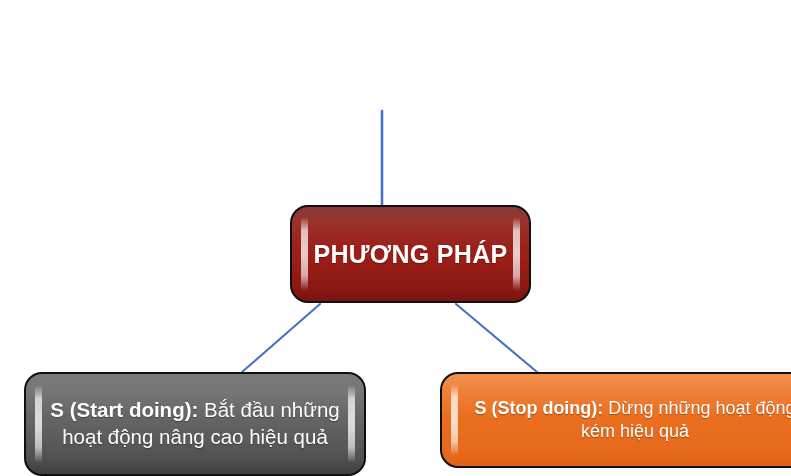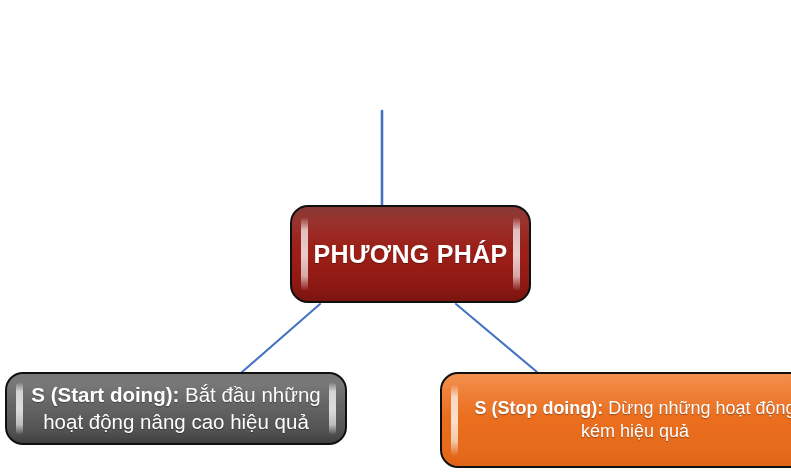--- a/index.html
+++ b/index.html
@@ -90,21 +90,21 @@
   }
   #node-center {
     left: 262px; top: 205px; width: 241px; height: 98px;
     font-size: 25px;
     font-weight: bold;
     letter-spacing: .3px;
     background: linear-gradient(to bottom, #701410 0%, #8e1a15 16%, #9e1f18 50%, #8c1913 84%, #7a1410 100%);
     margin-left: 28px;
   }
   #node-start {
-    left: 5px; top: 372px; width: 342px; height: 73px;
+    left: 24px; top: 372px; width: 342px; height: 104px;
     font-size: 20.5px;
     background: linear-gradient(to bottom, #5f5f5f 0%, #676767 16%, #636363 50%, #515151 84%, #3f3f3f 100%);
   }
   #node-stop {
     left: 440px; top: 372px; width: 390px; height: 96px;
     font-size: 18px;
     background: linear-gradient(to bottom, #f07b2c 0%, #ee7526 16%, #ea6e1e 50%, #e56a1b 84%, #df6417 100%);
   }
 </style>
 </head>

